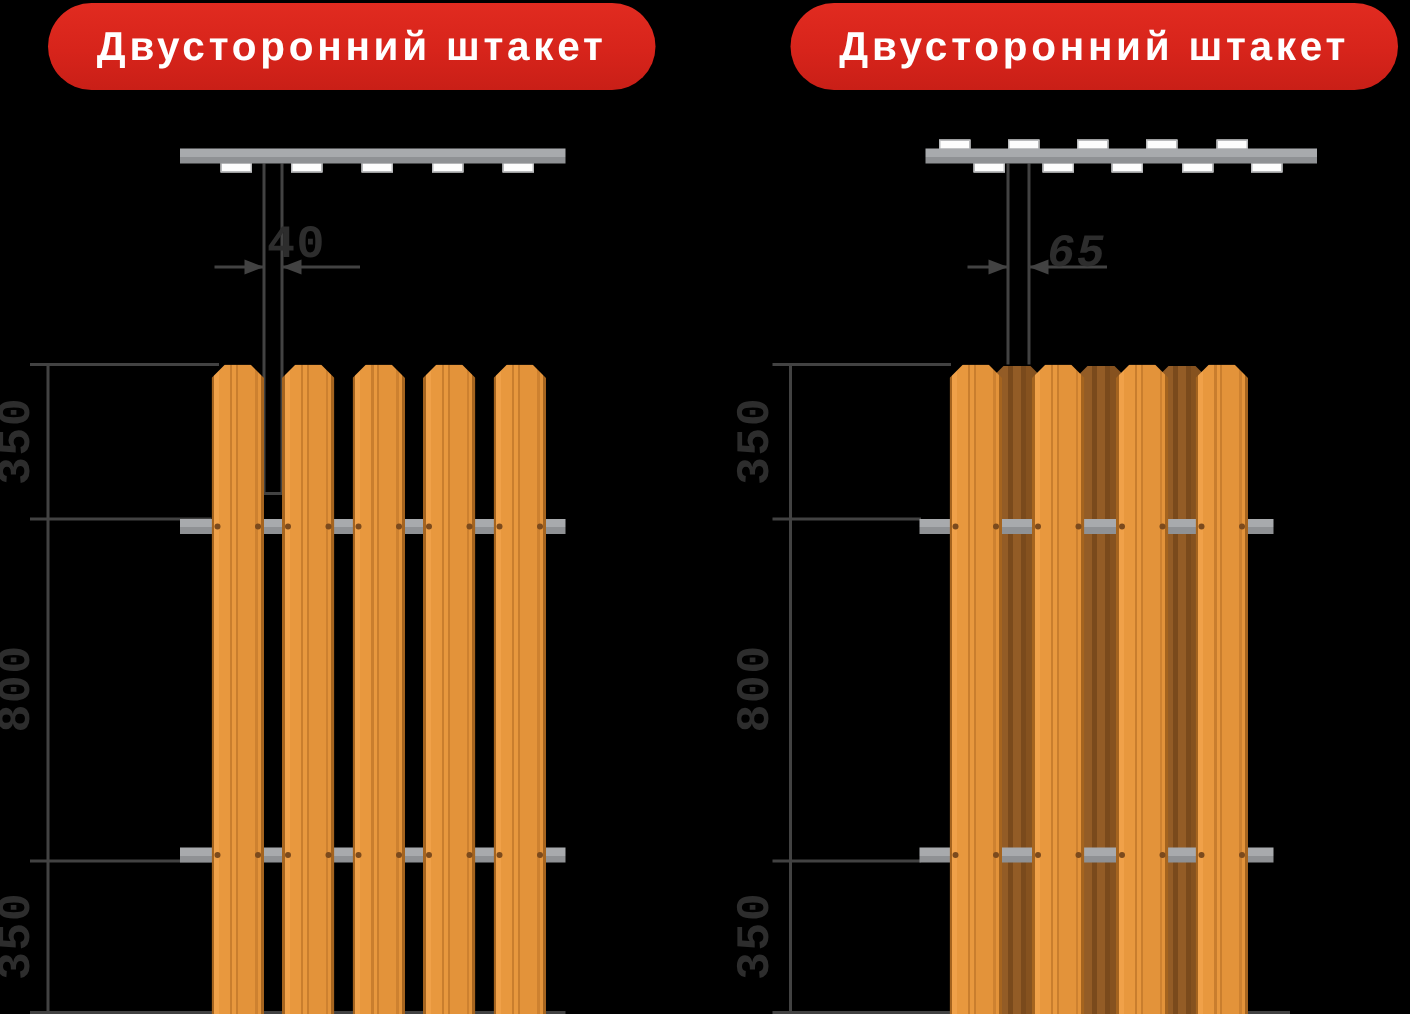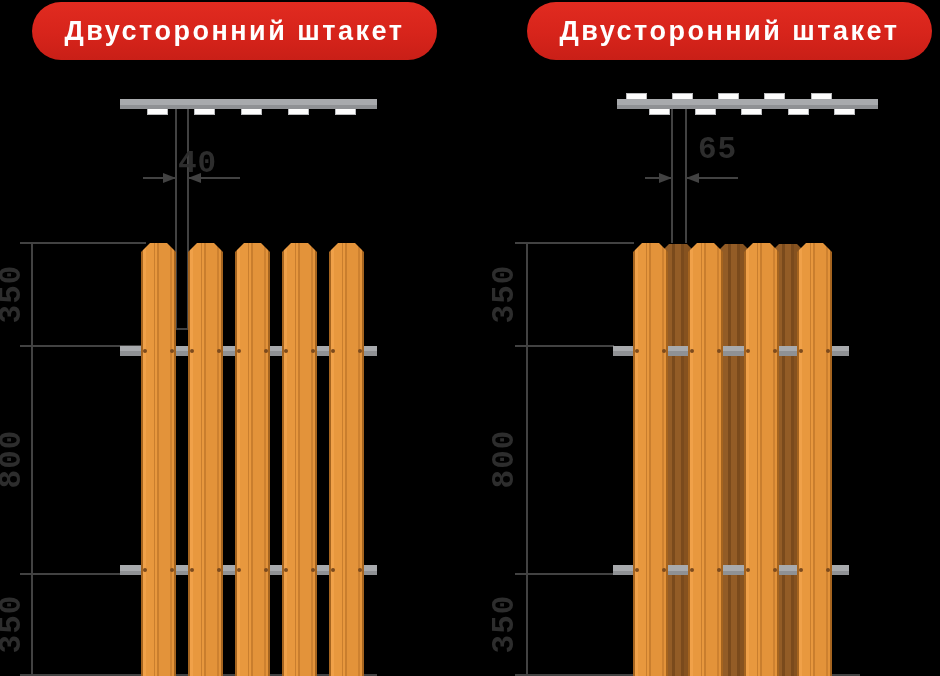--- a/index.html
+++ b/index.html
@@ -123,21 +123,21 @@
   <div class="tab" style="left:741px;top:108px;"></div>
   <div class="tab" style="left:788px;top:108px;"></div>
   <div class="tab" style="left:834px;top:108px;"></div>
 
   <div class="dim-v" style="left:671px;top:109px;height:134px;"></div>
   <div class="dim-v" style="left:685px;top:109px;height:134px;"></div>
   <div class="dim-h" style="left:645px;top:177px;width:27px;"></div>
   <div class="dim-h" style="left:686px;top:177px;width:52px;"></div>
   <div class="arr-r" style="left:659px;top:173px;"></div>
   <div class="arr-l" style="left:686px;top:173px;"></div>
-  <div class="dim-num" style="left:698px;top:132px;">65</div>
+  <div class="dim-num" style="left:698px;top:152px;font-style:italic;">65</div>
 
   <div class="ground" style="left:515px;top:674px;width:345px;"></div>
   <div class="picket-back" style="left:660px;"></div>
   <div class="picket-back" style="left:716px;"></div>
   <div class="picket-back" style="left:770px;"></div>
   <div class="rail" style="left:613px;top:346px;width:236px;"></div>
   <div class="rail" style="left:613px;top:565px;width:236px;"></div>
   <div class="picket" style="left:633px;"></div>
   <div class="picket" style="left:688px;"></div>
   <div class="picket" style="left:744px;"></div>

